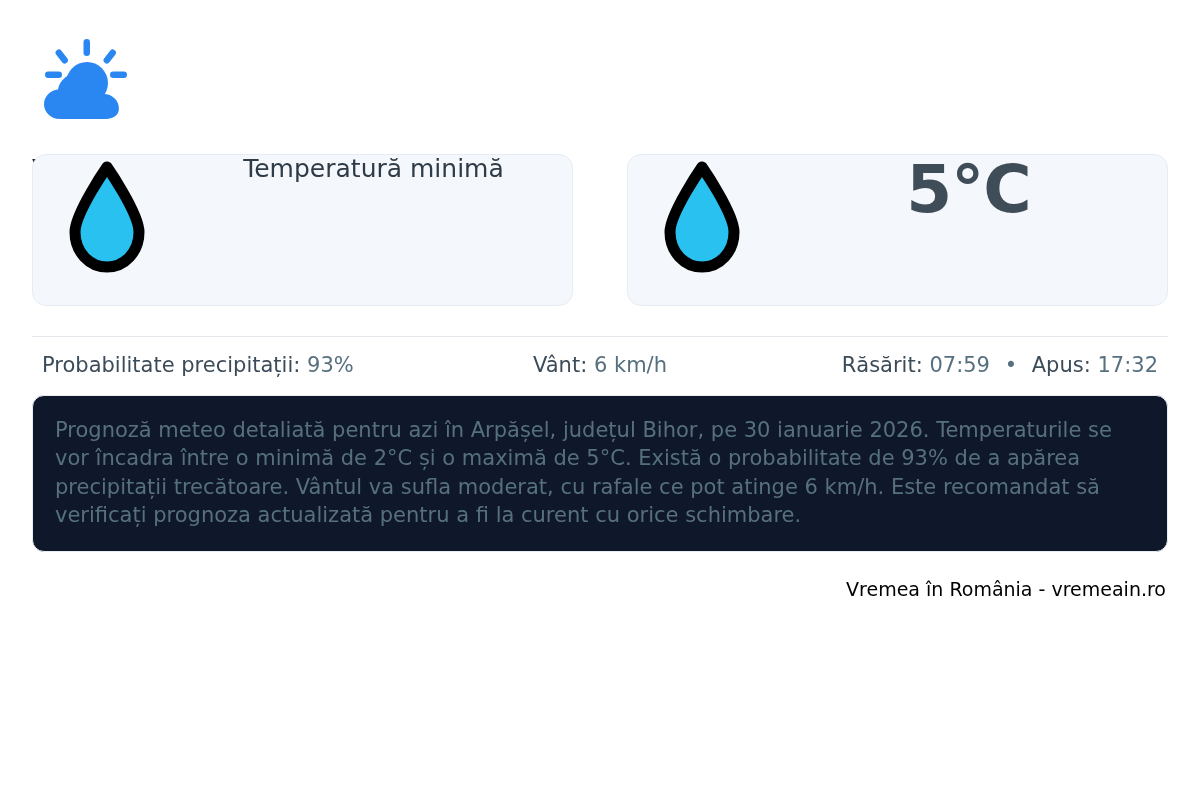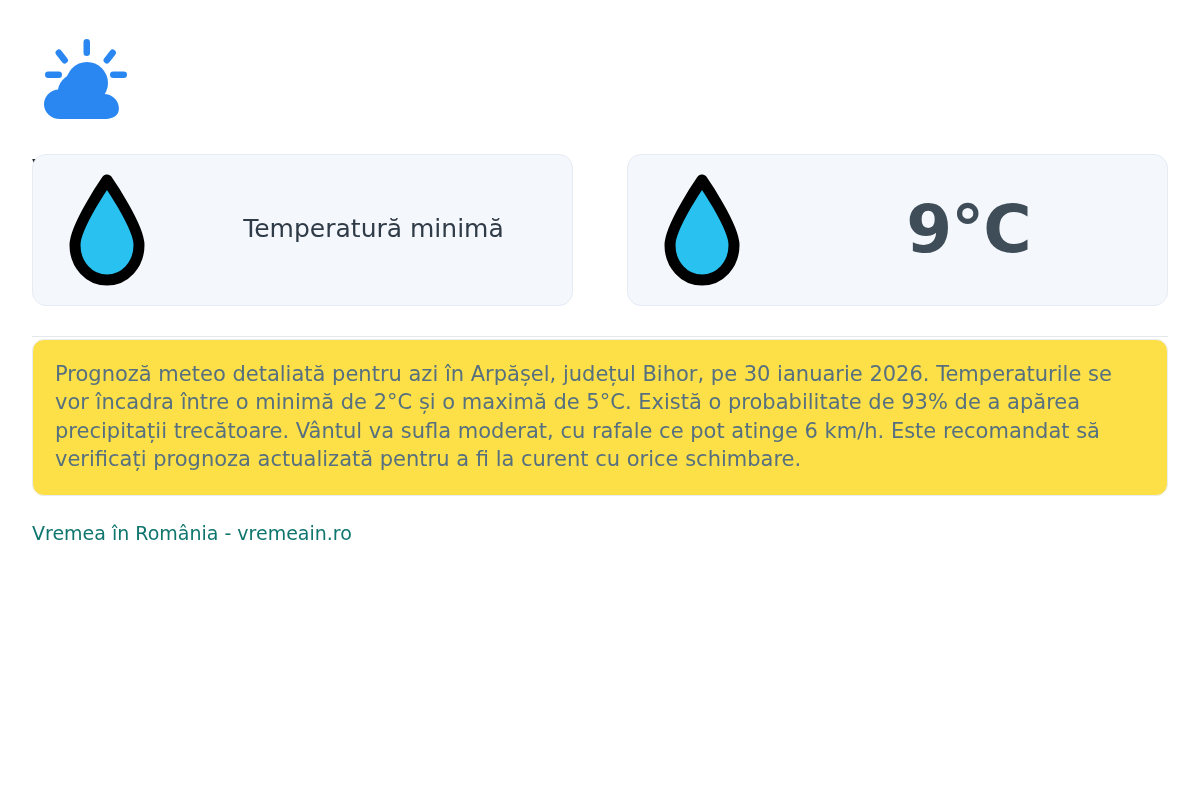--- a/index.html
+++ b/index.html
@@ -80,21 +80,21 @@
     margin-top: 42px;
   }
   .temp-card {
     flex: 1 1 0;
     height: 152px;
     background: #f4f7fc;
     border: 1px solid #e6ecf4;
     border-radius: 14px;
     box-sizing: border-box;
     display: flex;
-    align-items: center;
+    align-items: flex-start;
     padding: 0 14px 0 26px;
     gap: 40px;
   }
   .drop-icon {
     width: 96px;
     height: 124px;
     flex: 0 0 96px;
     display: flex;
     align-items: center;
     justify-content: center;
@@ -141,39 +141,39 @@
   .stat .val {
     color: #56707f;
   }
   .stat .sep {
     color: #56707f;
     padding: 0 8px;
   }
 
   
   .description-card {
-    background: #fde047;
+    background: #0f172a;
     border: 1px solid #e9edf2;
     border-radius: 12px;
     padding: 20px 22px 22px 22px;
     box-sizing: border-box;
     margin-top: 2px;
   }
   .description-text {
     font-size: 21px;
     line-height: 1.35;
     color: #56707f;
     margin: 0;
   }
 
   
   .footer {
-    text-align: left;
+    text-align: right;
     font-size: 19px;
-    color: #0f766e;
+    color: #000000;
     padding-top: 26px;
     padding-right: 2px;
   }
 </style>
 </head>
 <body>
 
 <div class="page">
 
   <div class="brand">
@@ -214,28 +214,49 @@
       </div>
     </div>
 
     <div class="temp-card">
       <div class="drop-icon">
         <svg width="84" height="112" viewBox="0 0 84 112" aria-hidden="true">
           <path d="M42 6 C42 6 74 52 74 71 C74 90.8 59.7 106 42 106 C24.3 106 10 90.8 10 71 C10 52 42 6 42 6 Z" fill="#29c1f0" stroke="#000000" stroke-width="11" stroke-linejoin="round"></path>
         </svg>
       </div>
       <div class="temp-body">
-        <div class="temp-value">9°C</div>
+        <div class="temp-value">5°C</div>
       </div>
     </div>
 
   </div>
 
   <div class="divider"></div>
 
+  <div class="stats-row">
+
+    <div class="stat stat-precip">
+      <span>Probabilitate precipitații:</span>
+      <span class="val">93%</span>
+    </div>
+
+    <div class="stat stat-wind">
+      <span>Vânt:</span>
+      <span class="val">6 km/h</span>
+    </div>
+
+    <div class="stat stat-sun">
+      <span>Răsărit:</span>
+      <span class="val">07:59</span>
+      <span class="sep">•</span>
+      <span>Apus:</span>
+      <span class="val">17:32</span>
+    </div>
+
+  </div>
 
   <div class="description-card">
     <p class="description-text">Prognoză meteo detaliată pentru azi în Arpășel, județul Bihor, pe 30 ianuarie 2026. Temperaturile se vor încadra între o minimă de 2°C și o maximă de 5°C. Există o probabilitate de 93% de a apărea precipitații trecătoare. Vântul va sufla moderat, cu rafale ce pot atinge 6 km/h. Este recomandat să verificați prognoza actualizată pentru a fi la curent cu orice schimbare.</p>
   </div>
 
   <div class="footer">Vremea în România - vremeain.ro</div>
 
 </div>
 
 </body></html>

